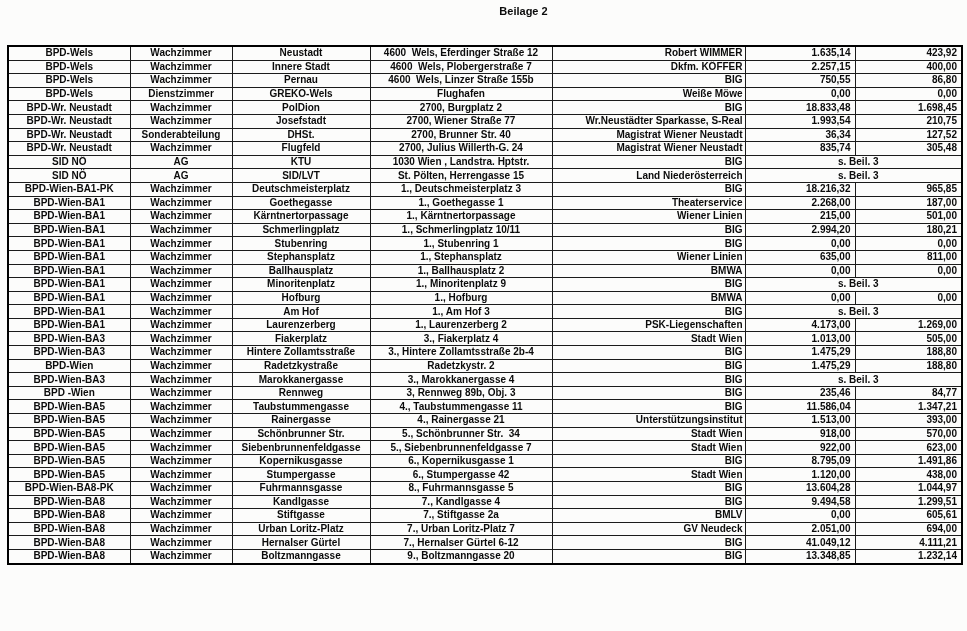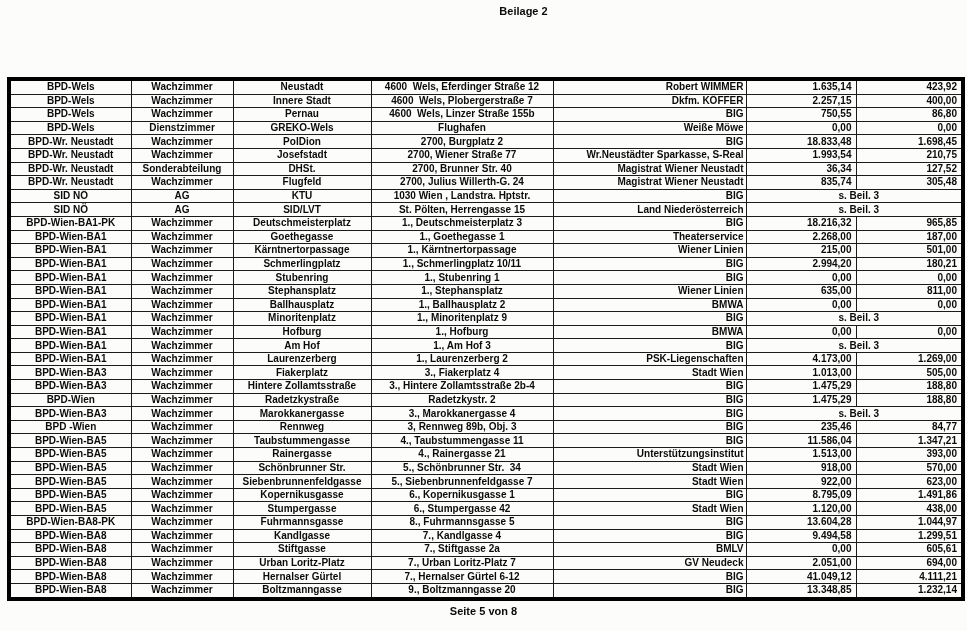--- a/index.html
+++ b/index.html
@@ -35,22 +35,21 @@
     text-align: center;
     font-size: 11px;
   }
   table.facilities {
     position: absolute;
     left: 7px;
     top: 45px;
     width: 954px;
     border-collapse: collapse;
     table-layout: fixed;
-    border: 4px solid #000000;
-    margin-top: 32px;
+    border: 2px solid #000000;
   }
   table.facilities td {
     border: 1px solid #1b1b1b;
     font-size: 10px;
     font-weight: 700;
     height: 12.6px;
     padding: 0 2px;
     white-space: pre;
     overflow: hidden;
     text-align: center;
@@ -422,15 +421,14 @@
           <td class="c-type">Wachzimmer</td>
           <td class="c-name">Boltzmanngasse</td>
           <td class="c-addr">9., Boltzmanngasse 20</td>
           <td class="c-owner">BIG</td>
           <td class="c-amt1">13.348,85</td>
           <td class="c-amt2">1.232,14</td>
         </tr>
       </tbody>
   </table>
 
-  <div class="doc-footer">Seite 5 von 8</div>
 
 </div>
 
 </body></html>

